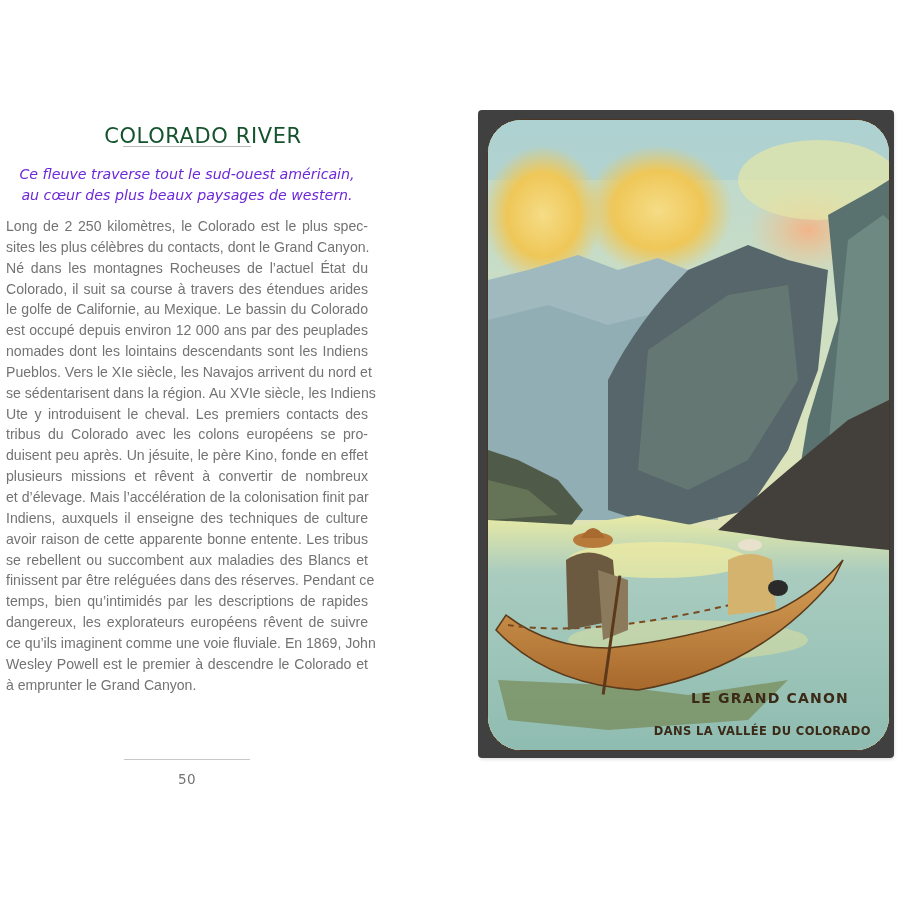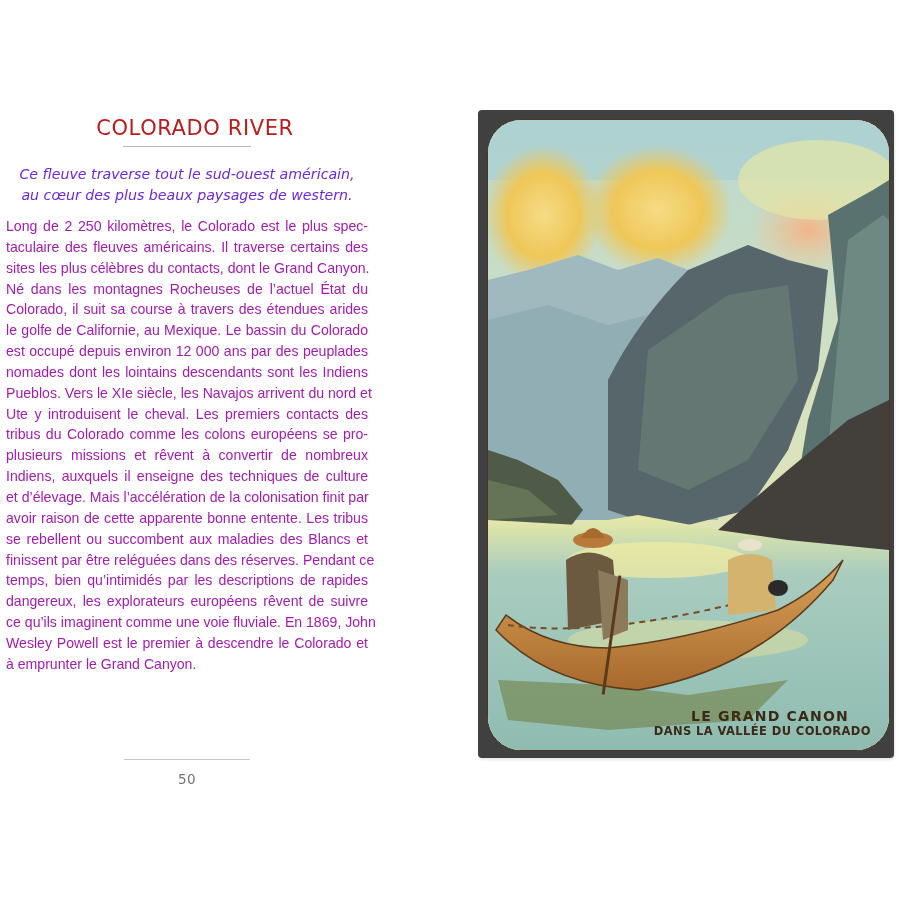--- a/index.html
+++ b/index.html
@@ -3,34 +3,34 @@
   <meta charset="utf-8">
   <style>
     html, body { margin: 0; padding: 0; }
     body {
       width: 899px; height: 899px; background: #ffffff; position: relative; overflow: hidden;
       font-family: "Liberation Sans", "DejaVu Sans", sans-serif; color: #1e1e1e;
     }
     .page-left { position: absolute; left: 0; top: 0; width: 380px; height: 899px; }
     .title {
       position: absolute; top: 108px; left: 0; width: 374px; text-align: center;
-      font-size: 21px; letter-spacing: 0.6px; font-weight: normal; color: #b91c1c;
-      font-family: "DejaVu Sans", sans-serif; margin: 8px;
+      font-size: 21px; letter-spacing: 0.6px; font-weight: normal; color: #14532d;
+      font-family: "DejaVu Sans", sans-serif; margin: 16px;
     }
     .title-rule {
       position: absolute; top: 146px; left: 123px; width: 128px; height: 1px; background: #b8b8b8;
     }
     .subtitle {
       position: absolute; top: 164px; left: 0; width: 374px; text-align: center;
       font-style: italic; font-size: 14.2px; line-height: 20.5px; color: #6d28d9;
       font-family: "DejaVu Sans", sans-serif;
     }
     .body-text {
       position: absolute; top: 216px; left: 6px; width: 362px;
-      font-size: 14.1px; line-height: 20.85px; color: #a21caf;
+      font-size: 14.1px; line-height: 20.85px; color: #737373;
       font-family: "Liberation Sans", sans-serif;
     }
     .body-text .line { display: block; white-space: nowrap; text-align: justify; text-align-last: justify; }
     .body-text .line.last { text-align-last: left; }
     .footer-rule { position: absolute; top: 759px; left: 124px; width: 126px; height: 1px; background: #c8c8c8; }
     .page-number {
       position: absolute; top: 771px; left: 0; width: 374px; text-align: center;
       font-size: 13.5px; color: #737373; font-family: "DejaVu Sans", sans-serif; letter-spacing: 0.5px;
     }
 
@@ -43,47 +43,48 @@
       position: absolute; left: 9px; top: 9px; width: 401px; height: 630px;
       border: 1.5px solid #4a3623; border-radius: 34px; overflow: hidden;
       background: #c8dccf;
     }
     .illustration svg { position: absolute; left: 0; top: 0; width: 100%; height: 100%; }
     .caption {
       position: absolute; right: 18px; bottom: 12px; text-align: right;
       color: #3a2a17; font-family: "DejaVu Sans", sans-serif; font-weight: bold;
     }
     .caption .c1 { display: block; font-size: 14px; letter-spacing: 1.2px; margin-right: 22px; }
-    .caption .c2 { display: block; font-size: 11.5px; letter-spacing: 0.4px; margin-top: 0; }
+    .caption .c2 { display: block; font-size: 11.5px; letter-spacing: 0.4px; margin-top: 18px; }
   </style>
 </head>
 <body>
 
 <div class="page-left">
   <h1 class="title">COLORADO RIVER</h1>
   <div class="title-rule"></div>
   <div class="subtitle">
     <span style="display:block">Ce fleuve traverse tout le sud-ouest américain,</span>
     <span style="display:block">au cœur des plus beaux paysages de western.</span>
   </div>
   <div class="body-text">
     <span class="line">Long de 2 250 kilomètres, le Colorado est le plus spec-</span>
-    <span class="line">taculaire des fleuves américains. Il traverse certains des</span>
     <span class="line">sites les plus célèbres du contacts, dont le Grand Canyon.</span>
     <span class="line">Né dans les montagnes Rocheuses de l’actuel État du</span>
     <span class="line">Colorado, il suit sa course à travers des étendues arides</span>
     <span class="line">le golfe de Californie, au Mexique. Le bassin du Colorado</span>
     <span class="line">est occupé depuis environ 12 000 ans par des peuplades</span>
     <span class="line">nomades dont les lointains descendants sont les Indiens</span>
     <span class="line">Pueblos. Vers le XIe siècle, les Navajos arrivent du nord et</span>
+    <span class="line">se sédentarisent dans la région. Au XVIe siècle, les Indiens</span>
     <span class="line">Ute y introduisent le cheval. Les premiers contacts des</span>
-    <span class="line">tribus du Colorado comme les colons européens se pro-</span>
+    <span class="line">tribus du Colorado avec les colons européens se pro-</span>
+    <span class="line">duisent peu après. Un jésuite, le père Kino, fonde en effet</span>
     <span class="line">plusieurs missions et rêvent à convertir de nombreux</span>
+    <span class="line">et d’élevage. Mais l’accélération de la colonisation finit par</span>
     <span class="line">Indiens, auxquels il enseigne des techniques de culture</span>
-    <span class="line">et d’élevage. Mais l’accélération de la colonisation finit par</span>
     <span class="line">avoir raison de cette apparente bonne entente. Les tribus</span>
     <span class="line">se rebellent ou succombent aux maladies des Blancs et</span>
     <span class="line">finissent par être reléguées dans des réserves. Pendant ce</span>
     <span class="line">temps, bien qu’intimidés par les descriptions de rapides</span>
     <span class="line">dangereux, les explorateurs européens rêvent de suivre</span>
     <span class="line">ce qu’ils imaginent comme une voie fluviale. En 1869, John</span>
     <span class="line">Wesley Powell est le premier à descendre le Colorado et</span>
     <span class="line last">à emprunter le Grand Canyon.</span>
   </div>
   <div class="footer-rule"></div>

